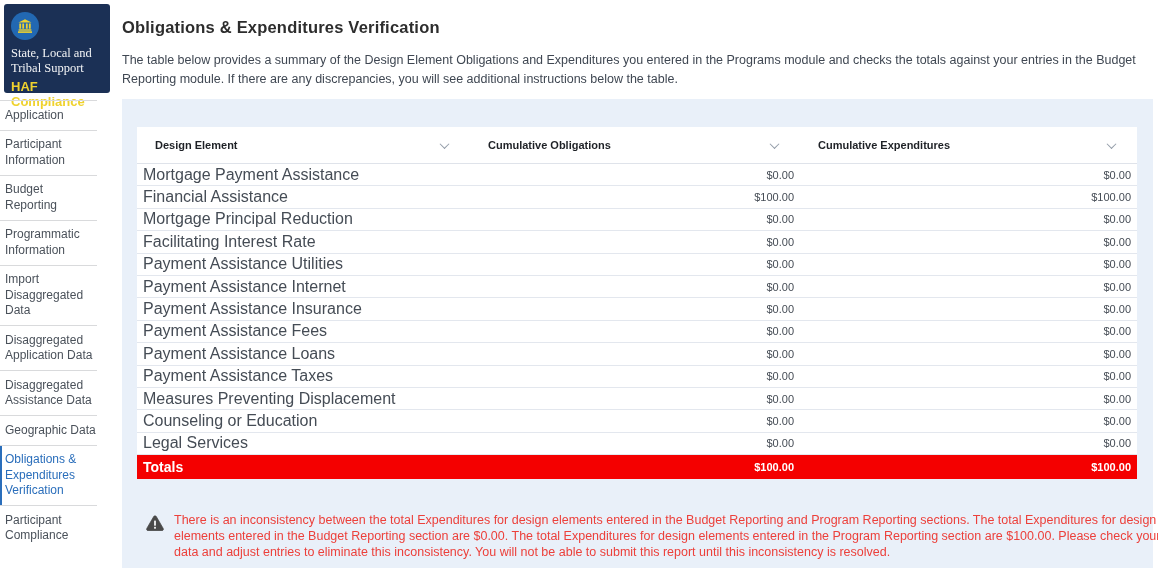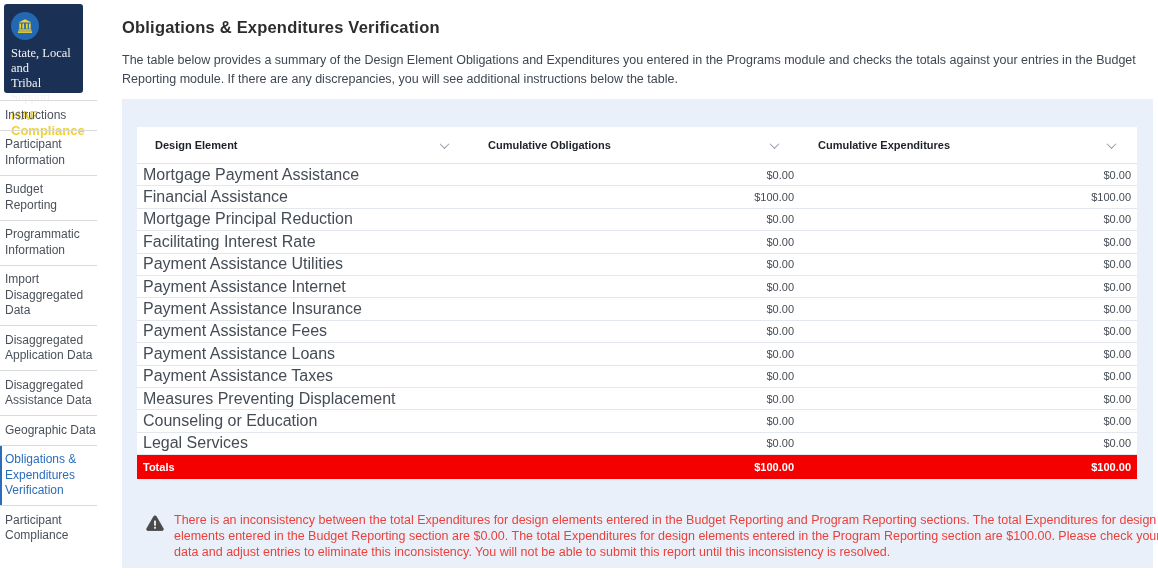--- a/index.html
+++ b/index.html
@@ -2,21 +2,21 @@
 <html><head>
 <meta charset="utf-8">
 <style>
   * { box-sizing: border-box; margin: 0; padding: 0; }
   html,body { width:1158px; height:578px; overflow:hidden; background:#ffffff;
     font-family:"Liberation Sans", sans-serif; }
   .app { position:relative; width:1158px; height:578px; background:#ffffff; }
 
   
   .sidebar { position:absolute; left:0; top:0; width:103px; height:578px; background:#ffffff; }
-  .logo-card { position:absolute; left:4px; top:4px; width:79px; height:89px;
+  .logo-card { position:absolute; left:4px; top:4px; width:106px; height:89px;
     background:#1b3055; border-radius:3px; padding:8px 7px; }
   .logo-circle { width:28px; height:28px; border-radius:50%; background:#2268b2;
     display:flex; align-items:center; justify-content:center; }
   .org-name { margin-top:6px; color:#f3f4f6; font-family:"Liberation Serif", serif;
     font-size:12.5px; line-height:1.18; white-space:pre-line; }
   .app-name { margin-top:3px; color:#efd22e; font-size:13px; font-weight:bold; }
   .nav { position:absolute; left:0; top:100px; width:103px; list-style:none; }
   .nav li { border-top:1px solid #d9dadc; margin-right:6px; padding:6.5px 1px 6.5px 5px;
     font-size:12px; line-height:15.5px; color:#4a515a; cursor:pointer; white-space:pre-line; }
   .nav li.active { color:#2a6ebb; box-shadow:inset 2px 0 0 #2a6ebb; }
@@ -39,21 +39,21 @@
     border-bottom:1px solid #dfe3ea; padding:12px; }
   .th-inner { display:flex; align-items:center; justify-content:space-between;
     padding:0 10px 0 6px; }
   .chev { width:7px; height:7px; border-right:1.5px solid #939ca8; border-bottom:1.5px solid #939ca8;
     transform:rotate(45deg) translate(-1px,-1px); cursor:pointer; flex:0 0 auto; }
   .oetable td { height:22.4px; font-size:16px; color:#454c55;
     border-bottom:1px solid #e3e7ee; padding:0 6px; background:#ffffff; }
   .oetable td.num { text-align:right; font-size:11px; padding-right:6px; }
   .oetable tr.totals td { background:#f40000; color:#ffffff; font-weight:bold; height:24px;
     border-bottom:none; font-size:11px; }
-  .oetable tr.totals td.lbl { font-size:11px; }
+  .oetable tr.totals td.lbl { font-size:14px; }
 
   
   .warning { position:absolute; left:24px; top:414px; display:flex; align-items:flex-start; }
   .warning .w-icon { flex:0 0 auto; margin:2px 10px 0 0; }
   .warning .w-text { width:988px; font-size:12.5px; line-height:1.26; color:#ec403b; }
 </style>
 </head>
 <body>
 
 <div class="app">
@@ -70,21 +70,21 @@
           <rect x="1.6" y="11.3" width="12.8" height="1.4"></rect>
           <rect x="1" y="13.3" width="14" height="1.6"></rect>
         </svg>
       </div>
       <div class="org-name">State, Local and
 Tribal Support</div>
       <div class="app-name">HAF Compliance</div>
     </div>
 
     <ul class="nav">
-      <li>Instructions</li>
+      <li>Application</li>
       <li>Participant
 Information</li>
       <li>Budget
 Reporting</li>
       <li>Programmatic
 Information</li>
       <li>Import
 Disaggregated
 Data</li>
       <li>Disaggregated

